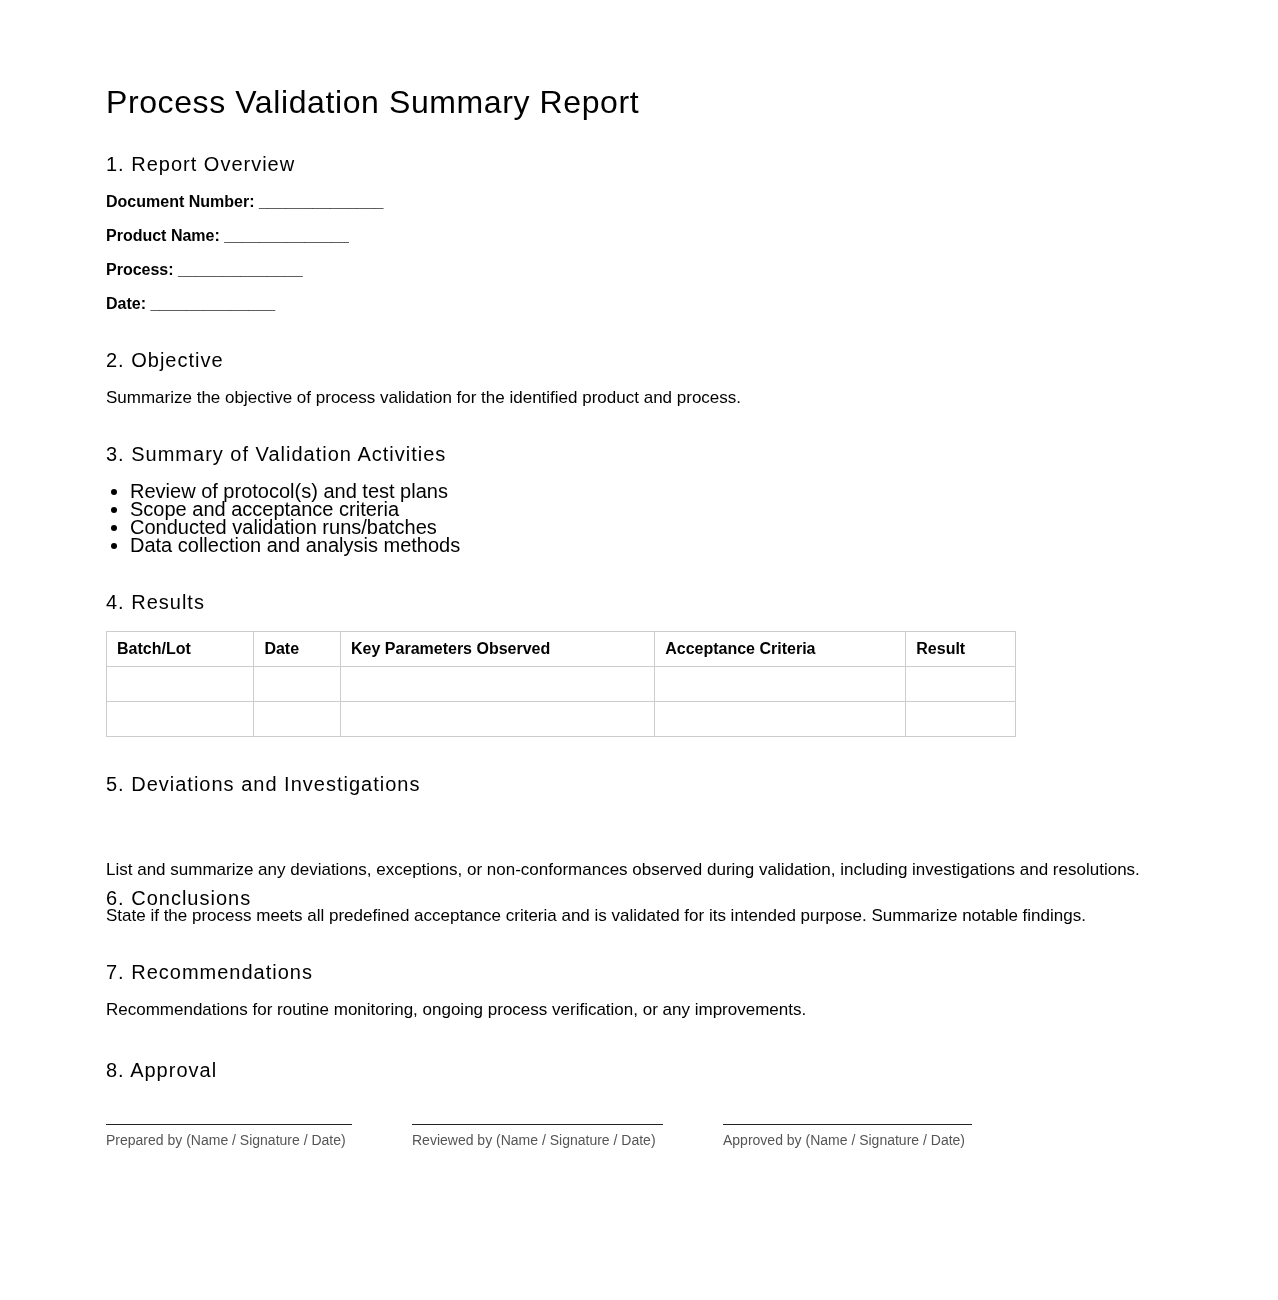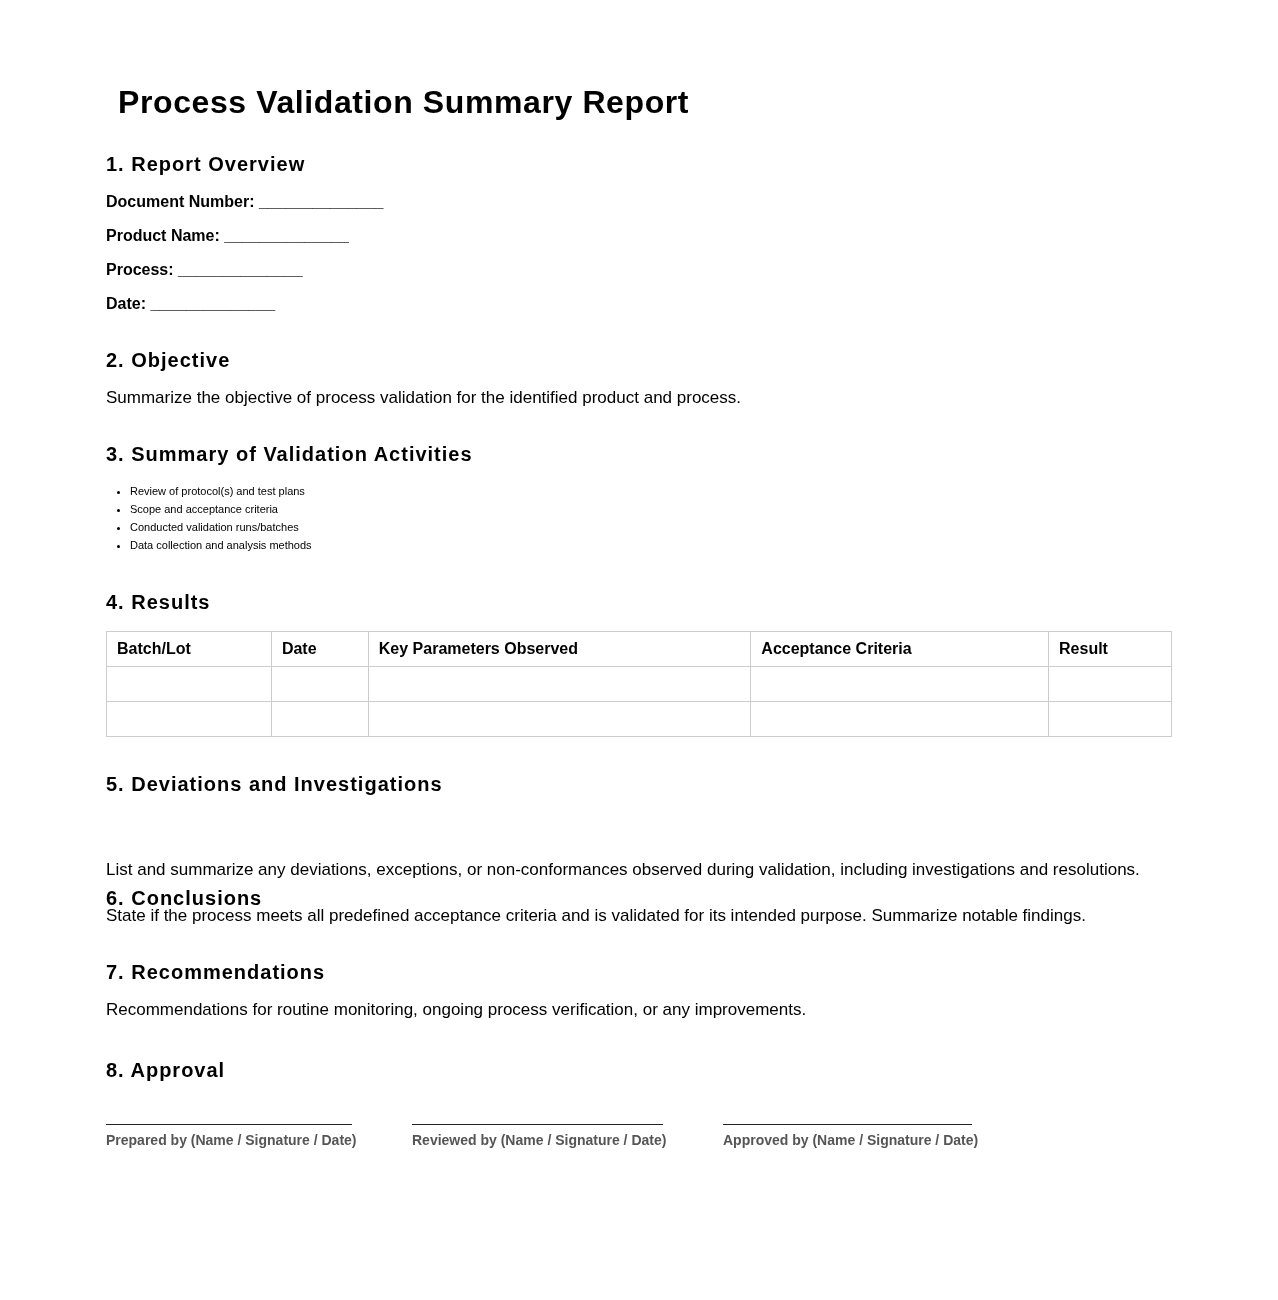--- a/index.html
+++ b/index.html
@@ -2,46 +2,46 @@
 <html><head>
 <meta charset="utf-8">
 <style>
   html, body { margin: 0; padding: 0; background: #ffffff; }
   body {
     width: 1278px; height: 1300px; overflow: hidden;
     font-family: "Liberation Sans", sans-serif; color: #000;
   }
   .page { position: relative; padding: 0 106px; }
   h1 {
-    font-size: 32px; font-weight: bold; letter-spacing: 0.6px;
-    margin: 0; position: absolute; left: 118px; top: 82px; line-height: 40px;
+    font-size: 32px; font-weight: normal; letter-spacing: 0.6px;
+    margin: 0; position: absolute; left: 106px; top: 82px; line-height: 40px;
   }
   h2 {
-    font-size: 20px; font-weight: bold; letter-spacing: 1px;
+    font-size: 20px; font-weight: normal; letter-spacing: 1px;
     margin: 0; position: absolute; left: 106px; line-height: 24px;
   }
   .field {
     position: absolute; left: 106px; font-size: 16px; font-weight: bold; line-height: 20px;
   }
   .para { position: absolute; left: 106px; font-size: 17px; line-height: 20px; }
   ul.acts {
     position: absolute; left: 106px; top: 482px; margin: 0; padding: 0 0 0 24px;
-    font-size: 11px; line-height: 18px;
+    font-size: 20px; line-height: 18px;
   }
   ul.acts li { margin: 0; }
   table.results {
-    position: absolute; left: 106px; top: 631px; width: 1066px;
+    position: absolute; left: 106px; top: 631px; width: 910px;
     border-collapse: collapse; font-size: 16px;
   }
   table.results th, table.results td {
     border: 1px solid #cccccc; height: 34px; padding: 0 10px; text-align: left;
   }
   table.results th { font-weight: bold; }
   .sig {
-    position: absolute; top: 1124px; font-weight: bold;
+    position: absolute; top: 1124px;
   }
   .sig .line { border-top: 1.5px solid #222; height: 0; }
   .sig .label { font-size: 14px; color: #555; margin-top: 7px; line-height: 17px; white-space: nowrap; }
 </style>
 </head>
 <body>
 
 <div class="page">
   <h1>Process Validation Summary Report</h1>
 

